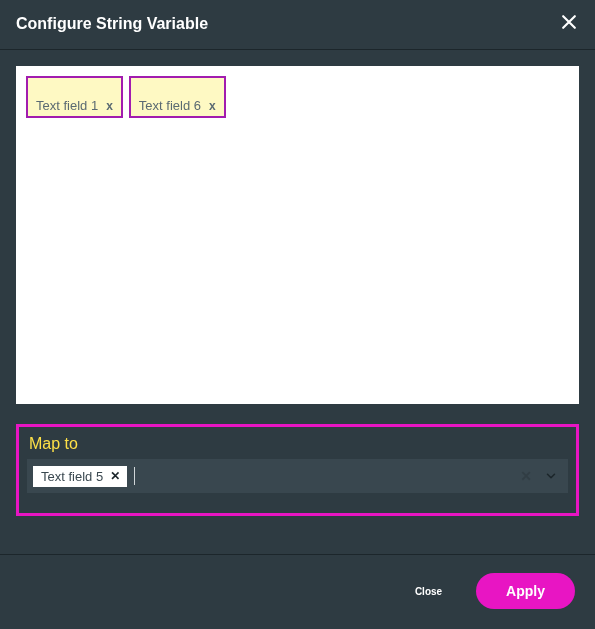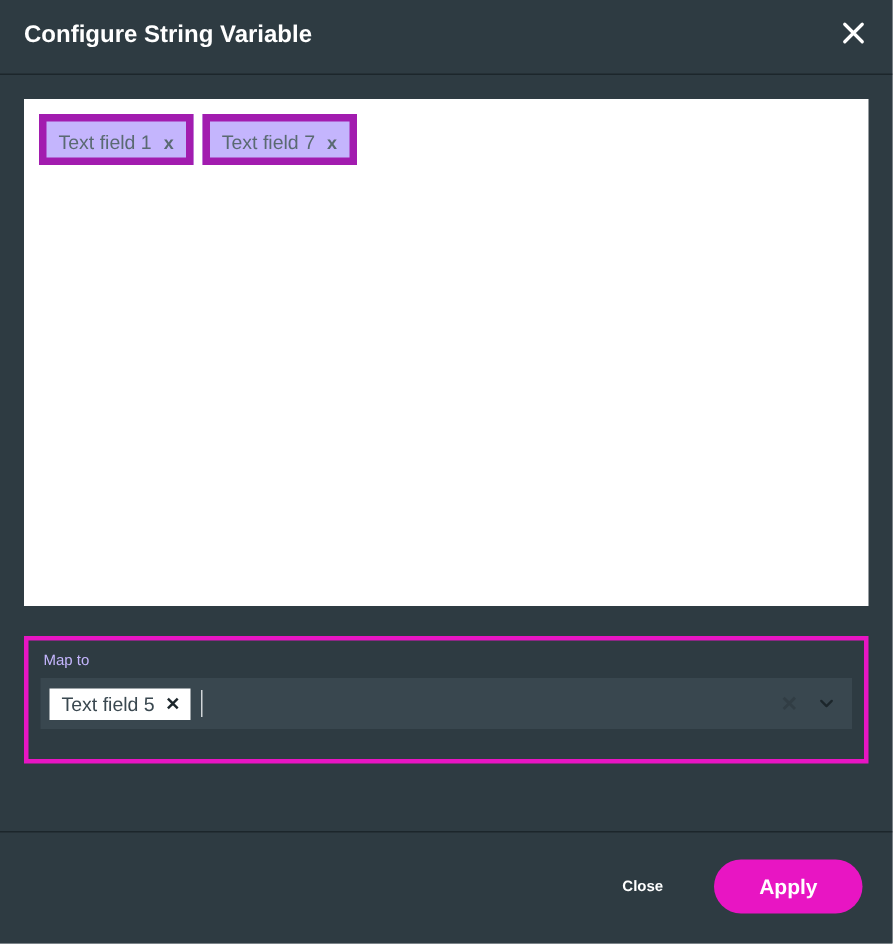--- a/index.html
+++ b/index.html
@@ -58,23 +58,23 @@
       height: 338px;
       padding: 10px;
       display: flex;
       flex-wrap: wrap;
       align-content: flex-start;
       gap: 6px;
     }
     .tag {
       display: inline-flex;
       align-items: center;
-      border: 5px solid #a21caf;
-      padding: 6px 6px 3px 8px;
-      background: #c4b5fd;
+      border: 2px solid #a21caf;
+      padding: 20px 6px 3px 8px;
+      background: #fef9c3;
       color: #5a6a72;
       font-size: 13px;
       gap: 6px;
     }
     .tag-remove {
       color: #5a6a72;
       font-size: 12px;
       font-weight: 600;
       cursor: pointer;
       background: none;
@@ -95,22 +95,22 @@
       color: #d9dee1;
       font-size: 13.5px;
       font-weight: 600;
     }
     .highlight-box {
       margin-top: 20px;
       border: 3px solid #e815c3;
       padding: 8px 8px 20px 8px;
     }
     .section-label {
-      color: #c4b5fd;
-      font-size: 10px;
+      color: #fde047;
+      font-size: 16px;
       font-weight: 400;
       margin-bottom: 6px;
       padding-left: 2px;
     }
     .mapto-row {
       background: #39474f;
       height: 34px;
       display: flex;
       align-items: center;
       padding: 0 10px 0 6px;
@@ -207,21 +207,21 @@
   </div>
 
   <div class="modal-body">
 
     <div class="white-panel">
       <span class="tag">
         <span>Text field 1</span>
         <button class="tag-remove">x</button>
       </span>
       <span class="tag">
-        <span>Text field 7</span>
+        <span>Text field 6</span>
         <button class="tag-remove">x</button>
       </span>
     </div>
 
 
     <div class="highlight-box">
       <div class="section-label">Map to</div>
       <div class="mapto-row">
         <span class="mapto-tag">
           <span>Text field 5</span>

